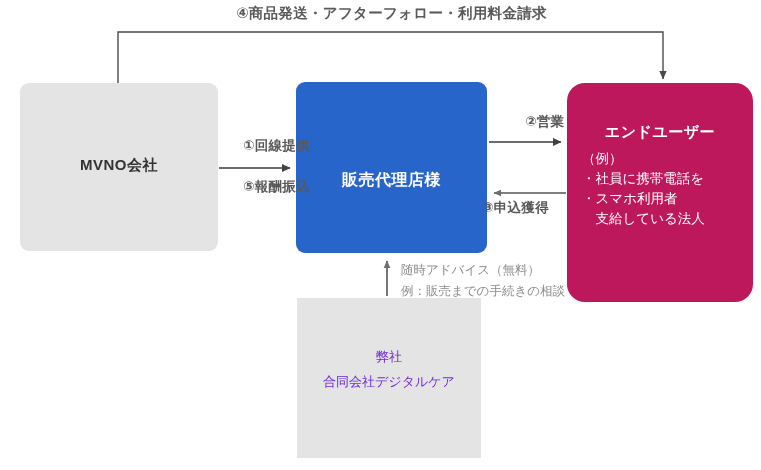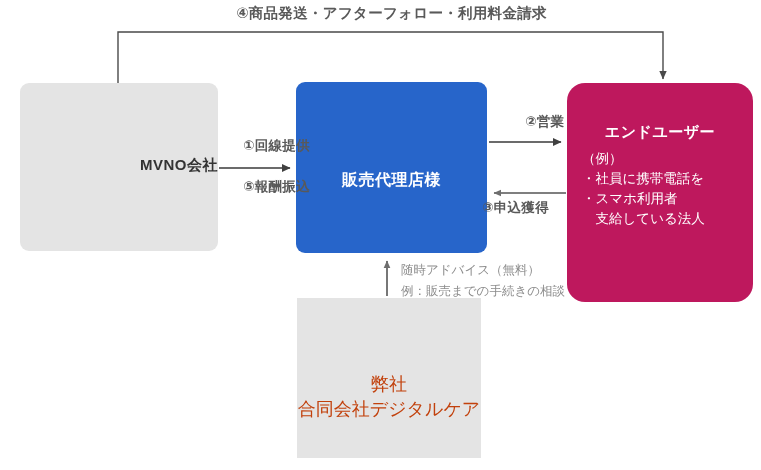--- a/index.html
+++ b/index.html
@@ -34,42 +34,41 @@
   }
 
   .center-label{
     position:absolute;left:0;right:0;
     text-align:center;
     font-weight:bold;
     font-size:15px;
     color:#333333;
     letter-spacing:0.5px;
   }
-  .box-mvno .center-label{top:73px;text-align:right;}
+  .box-mvno .center-label{top:73px;}
   .box-agency .center-label{top:88px;color:#ffffff;font-size:16px;}
 
   .eu-title{
     position:absolute;left:0;right:0;top:40px;
     text-align:center;
     font-weight:bold;font-size:15px;color:#ffffff;
     letter-spacing:0.5px;
   }
   .eu-list{
     position:absolute;left:15px;top:66px;right:8px;
     color:#ffffff;font-size:13.5px;line-height:20px;
     font-weight:normal;
   }
   .eu-list div{white-space:pre;}
 
   .self-text{
     position:absolute;left:0;right:0;top:46px;
     text-align:center;
-    font-size:18px;line-height:25px;color:#c2410c;
+    font-size:13px;line-height:25px;color:#6d28d9;
     font-weight:normal;
-    margin-top:28px;
   }
 
   .flow-label{
     position:absolute;
     font-weight:bold;
     font-size:13.5px;
     color:#595959;
     white-space:nowrap;
     letter-spacing:0.3px;
     padding-left:22px;

